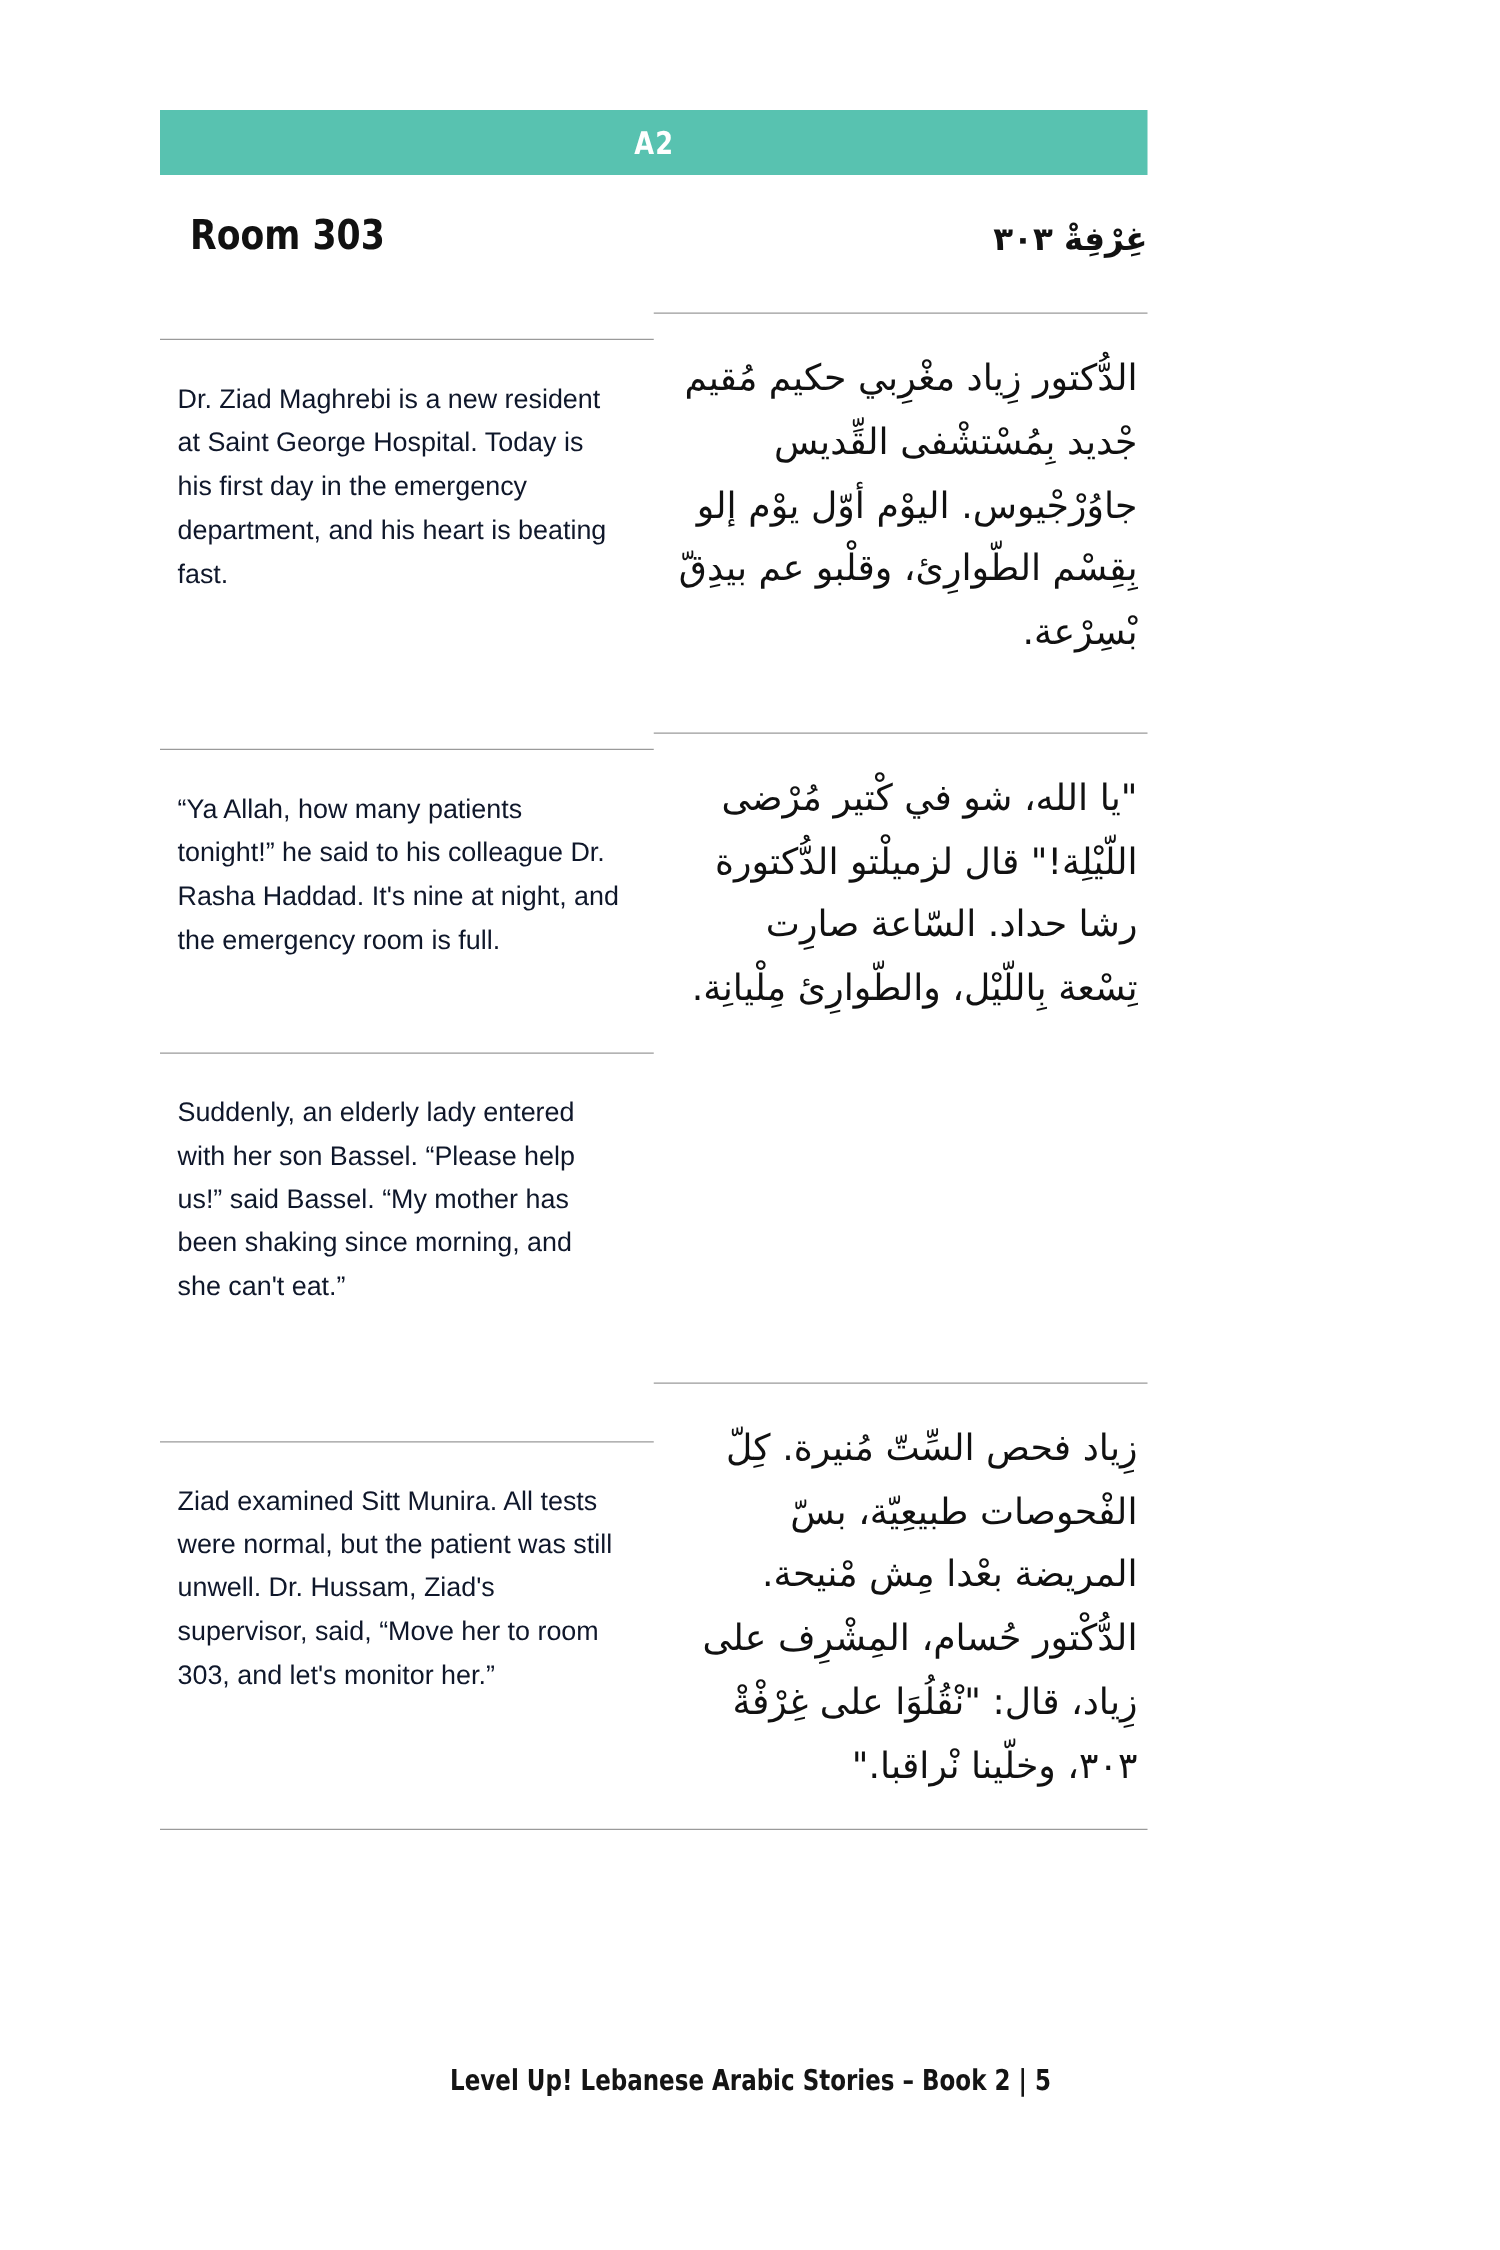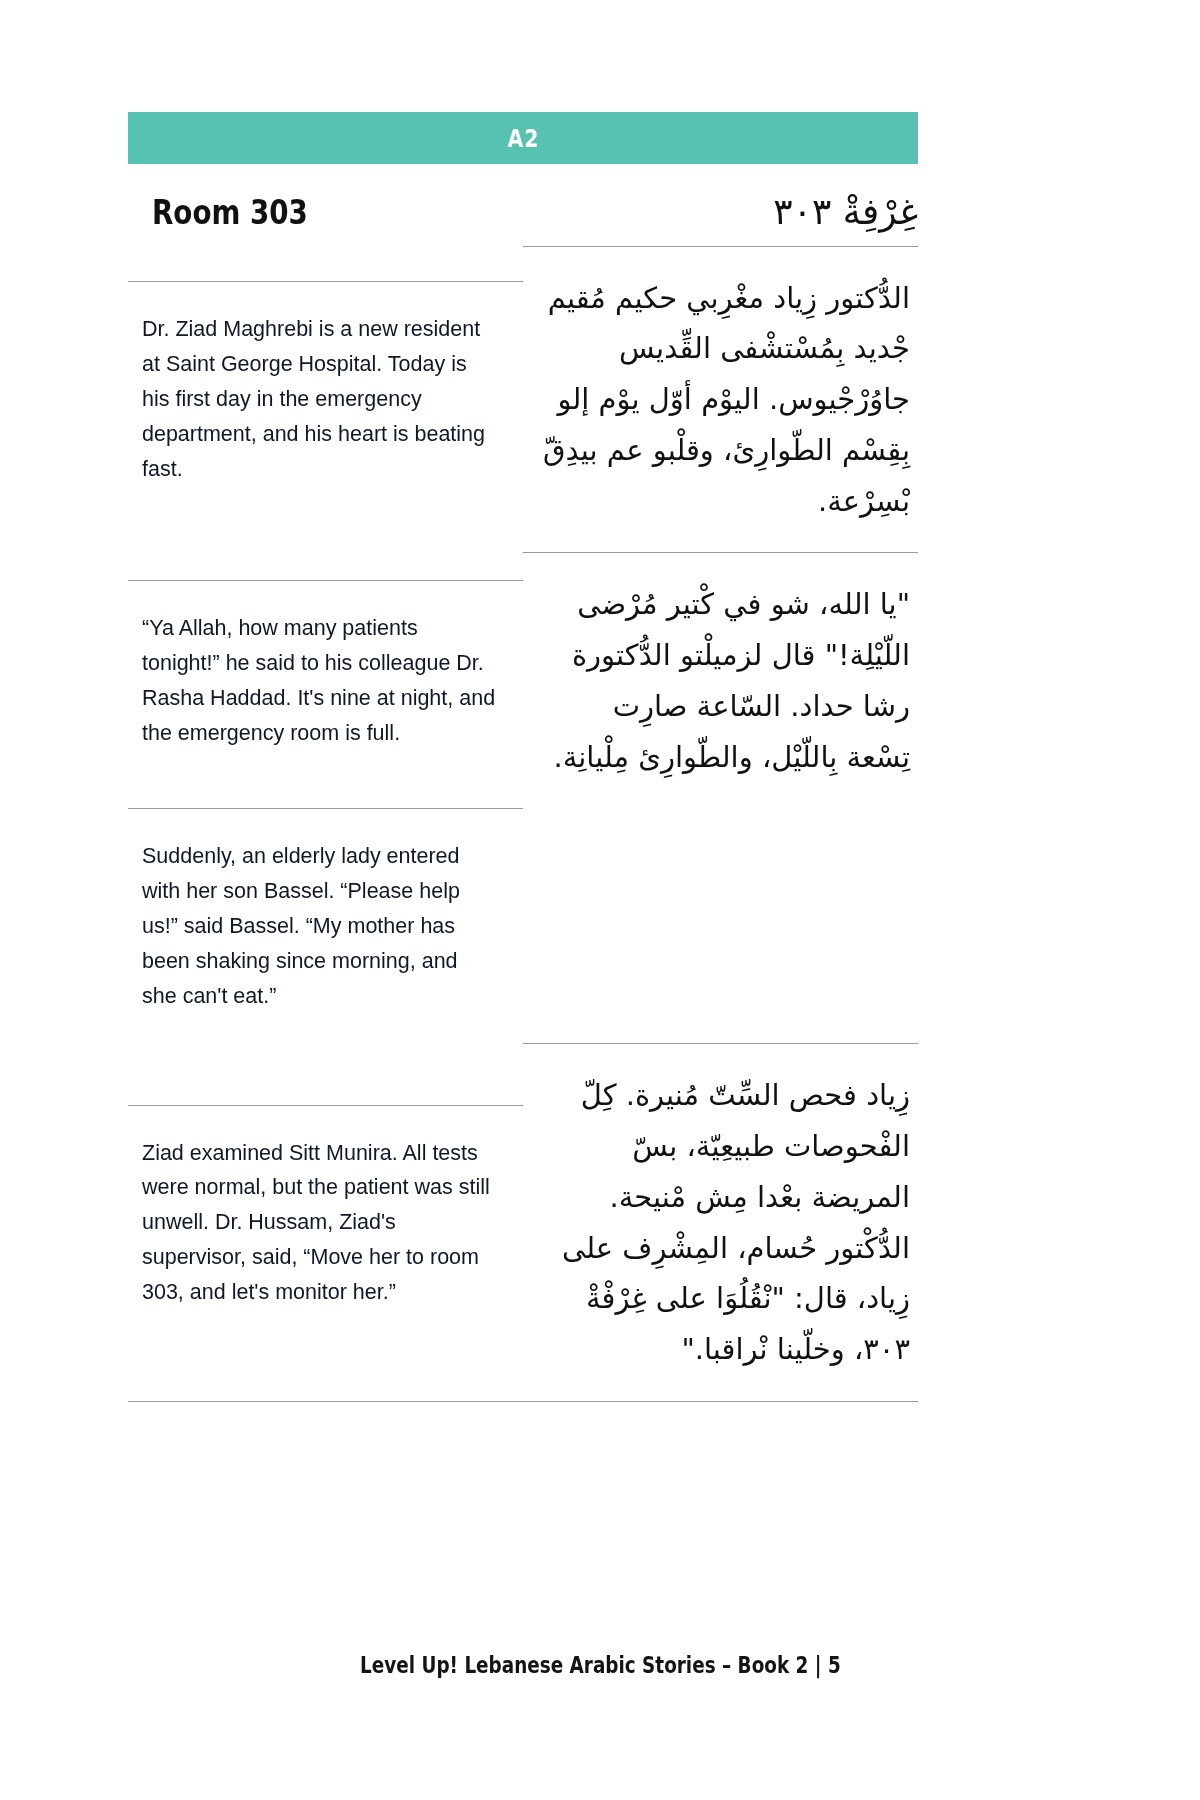--- a/index.html
+++ b/index.html
@@ -25,21 +25,21 @@
 
   .content {
     position: absolute;
     left: 128px;
     top: 0;
     width: 790px;
   }
 
   
   .level-banner {
-    margin-top: 112px;
+    margin-top: 88px;
     height: 52px;
     background: #58c2b0;
     display: flex;
     align-items: center;
     justify-content: center;
   }
   .level-banner-label {
     color: #ffffff;
     font-family: "DejaVu Sans", sans-serif;
     font-weight: bold;
@@ -63,22 +63,22 @@
     font-weight: bold;
     font-size: 33px;
     letter-spacing: 0px;
     color: #111111;
     transform: scaleX(0.84);
     transform-origin: left bottom;
     white-space: nowrap;
   }
   .title-ar {
     font-family: "DejaVu Sans", sans-serif;
-    font-weight: normal;
-    font-size: 36px;
+    font-weight: bold;
+    font-size: 26px;
     color: #111111;
     direction: rtl;
     unicode-bidi: isolate;
     white-space: nowrap;
     line-height: 1.1;
   }
 
   
   .story-table {
     width: 100%;
@@ -105,20 +105,21 @@
     width: 50%;
     box-sizing: border-box;
     padding: 26px 8px 26px 20px;
     font-family: "DejaVu Sans", sans-serif;
     font-size: 29px;
     line-height: 1.75;
     color: #111111;
     direction: rtl;
     unicode-bidi: isolate;
     text-align: right;
+    margin-top: 29px;
   }
 
   
   .bottom-rule {
     border-top: 1.5px solid #9a9a9a;
     width: 100%;
   }
 
   
   .footer {

